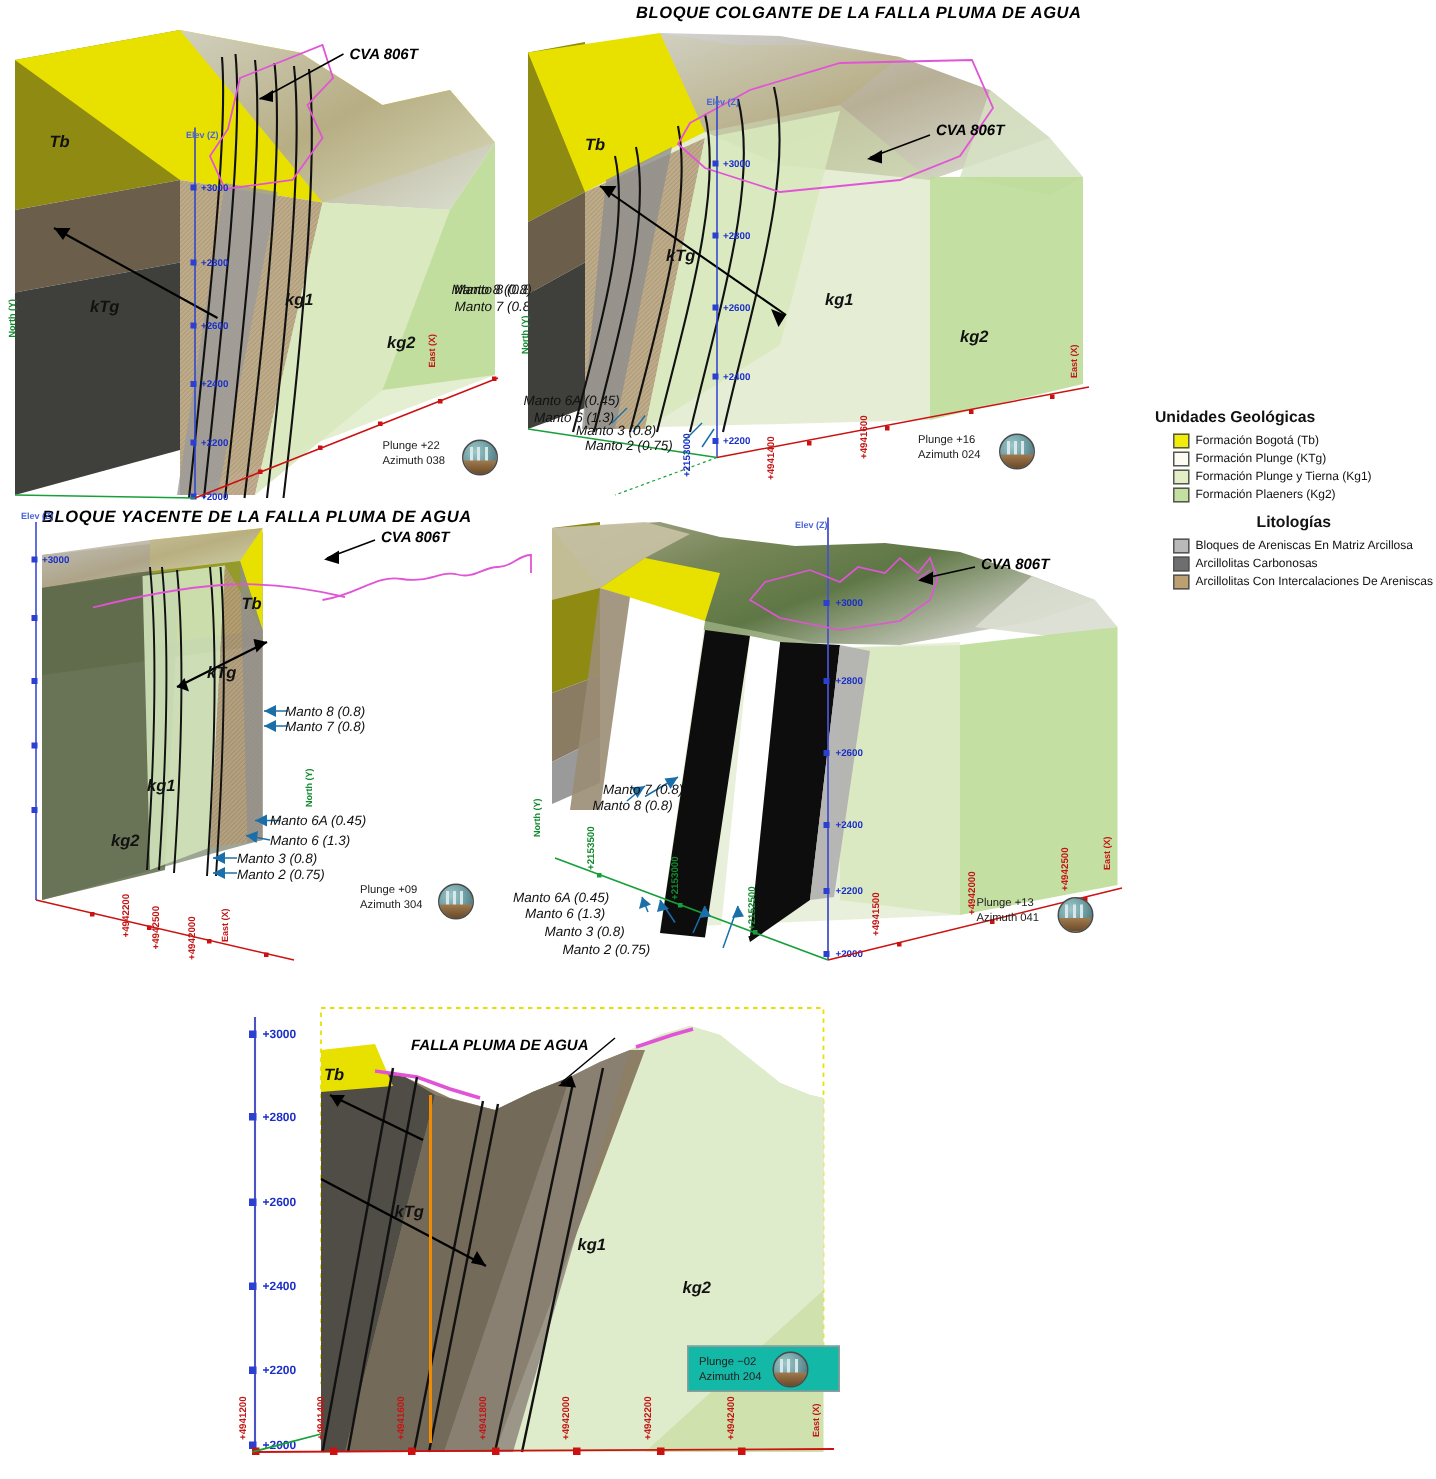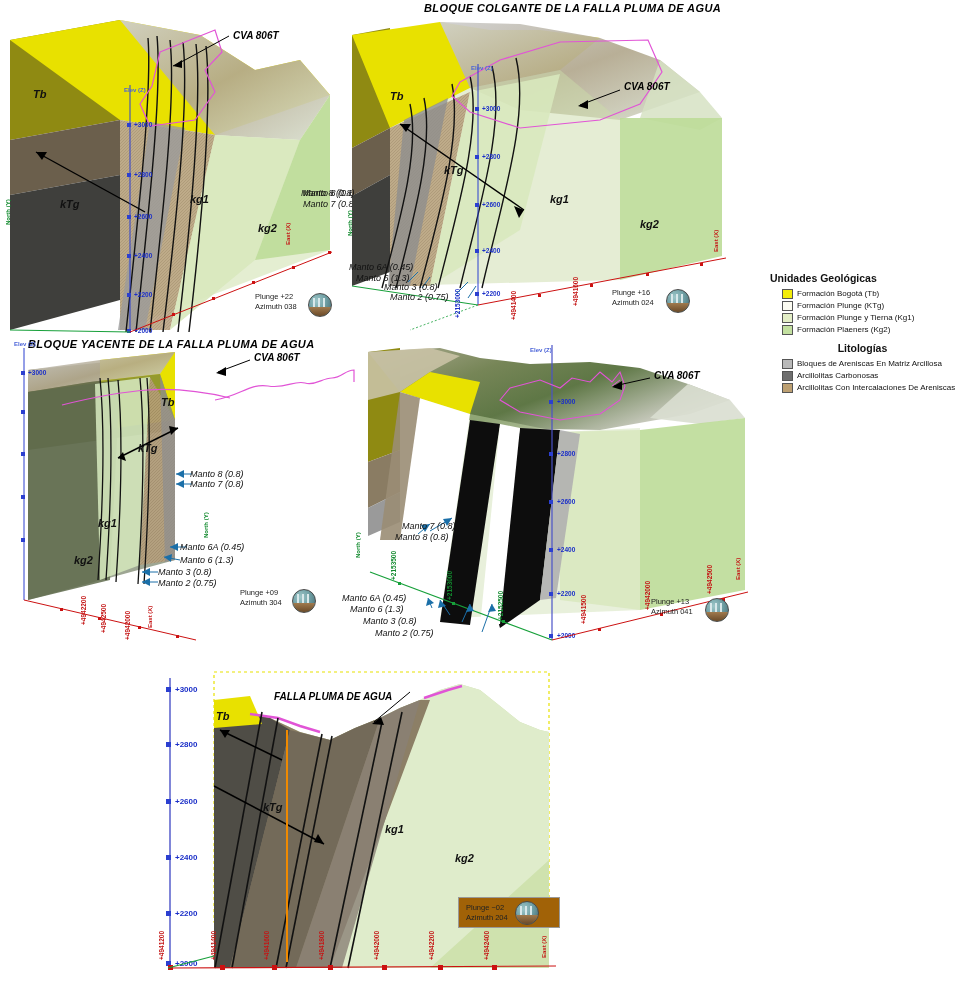--- a/index.html
+++ b/index.html
@@ -25,21 +25,21 @@
 
   .legend-box{position:absolute;}
   .sw{width:9px;height:8px;border:1px solid #555;display:inline-block;
       vertical-align:middle;margin-right:4px;}
   .legrow{font-size:8px;line-height:11px;white-space:nowrap;margin-bottom:1px;
           font-family:"Liberation Sans",sans-serif;color:#111;padding-left:12px;}
   .legtitle{font-size:10.5px;font-weight:bold;margin:0 0 4px 0;}
   .legtitle2{font-size:10.5px;font-weight:bold;text-align:center;margin:7px 0 4px 0;}
 
   .pbox{position:absolute;font-size:7.5px;line-height:9.5px;color:#222;}
-  .pbox.framed{border:1px solid #999;background:#a16207;padding:5px 7px;}
+  .pbox.framed{border:1px solid #999;background:#14b8a6;padding:5px 7px;}
   .globe{width:22px;height:22px;border-radius:50%;display:inline-block;
          background:radial-gradient(circle at 35% 32%,#9ec7c9 0%,#6f9fa4 45%,#3d5f66 100%);
          border:1px solid #4a4a4a;position:relative;overflow:hidden;vertical-align:middle;}
   .globe:after{content:"";position:absolute;left:0;bottom:0;width:100%;height:42%;
                background:linear-gradient(#a07a4e,#6b4a28);}
   .globe:before{content:"";position:absolute;left:18%;top:18%;width:64%;height:46%;
                background:repeating-linear-gradient(90deg,#d8e8ea 0 2px,transparent 2px 5px);}
 </style>
 </head>
 <body>

